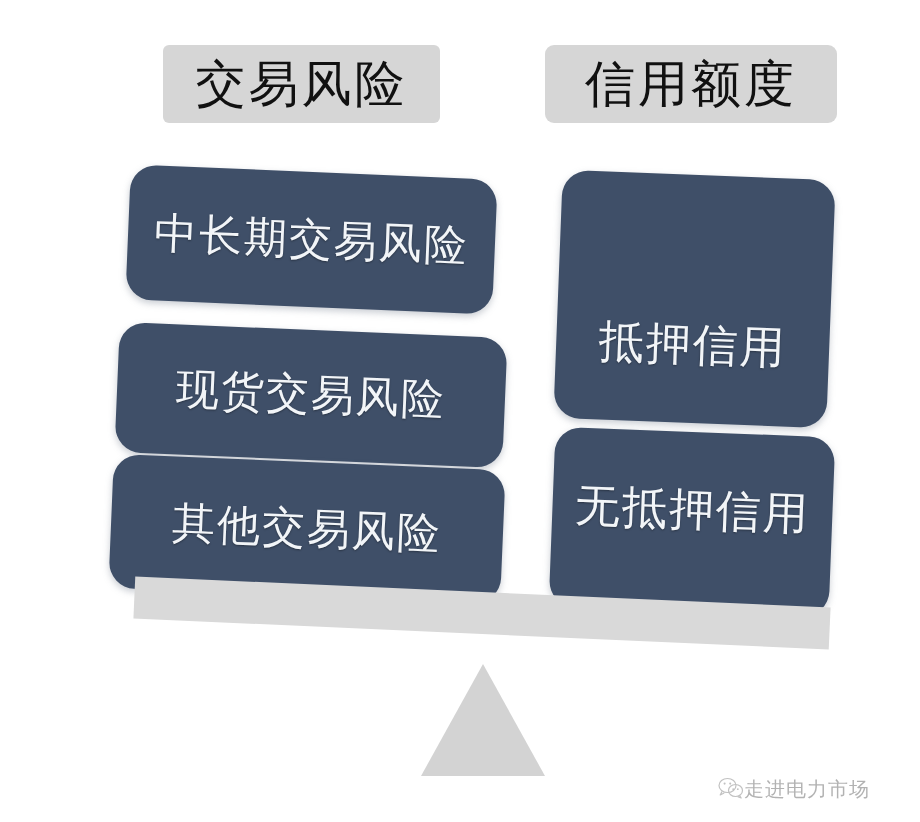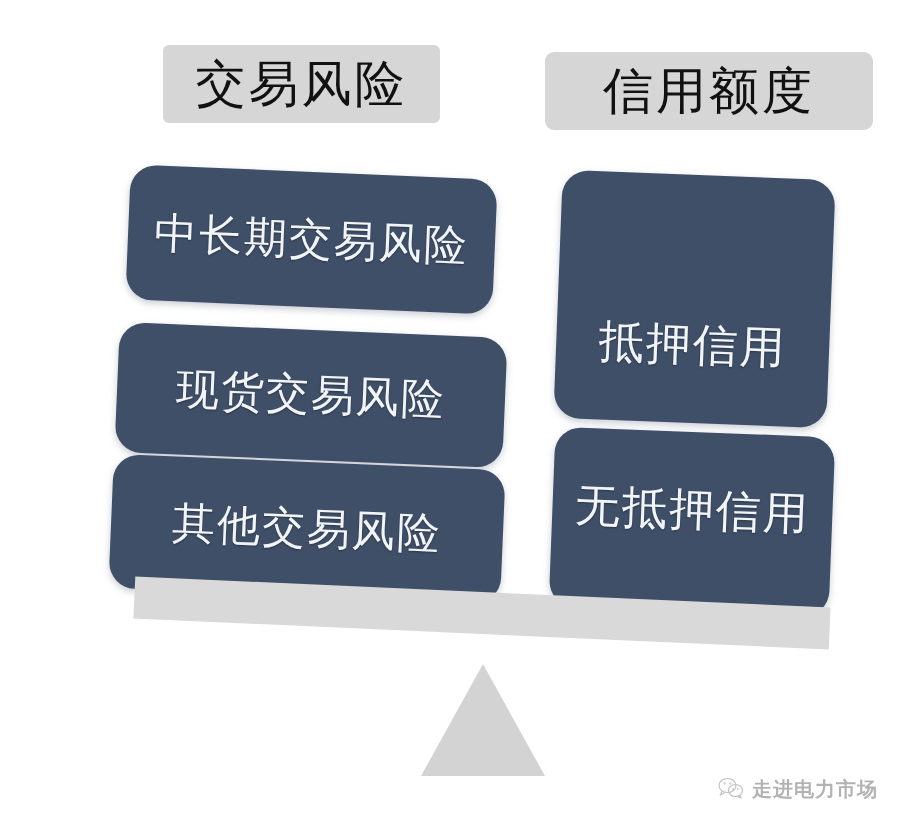--- a/index.html
+++ b/index.html
@@ -26,21 +26,21 @@
     display: flex;
     align-items: center;
     justify-content: center;
     color: #111111;
     font-size: 50px;
     font-weight: 400;
     letter-spacing: 3px;
     font-family: "DejaVu Serif", "Liberation Serif", serif;
   }
   #header-left  { left: 163px; top: 45px; width: 277px; height: 78px; border-radius: 6px; }
-  #header-right { left: 545px; top: 52px; width: 328px; height: 78px; }
+  #header-right { left: 545px; top: 45px; width: 292px; height: 78px; }
 
   
   .card {
     position: absolute;
     background: #3f4f68;
     border-radius: 26px;
     box-shadow: 0 3px 7px rgba(120,130,145,0.40);
     color: #f2f5f8;
     font-size: 43px;
     letter-spacing: 2px;
@@ -100,23 +100,21 @@
     border-bottom: 112px solid #d3d3d3;
   }
 
   
   #watermark {
     position: absolute;
     left: 718px;
     top: 776px;
     display: flex;
     align-items: center;
-    gap: 8px;
     opacity: 0.42;
-    font-weight: bold;
   }
   #watermark .wm-icon { display: block; }
   #watermark .wm-text {
     font-size: 20px;
     color: #4a4a4a;
     letter-spacing: 1px;
     font-family: "DejaVu Sans", "Liberation Sans", sans-serif;
     white-space: nowrap;
   }
 </style>

